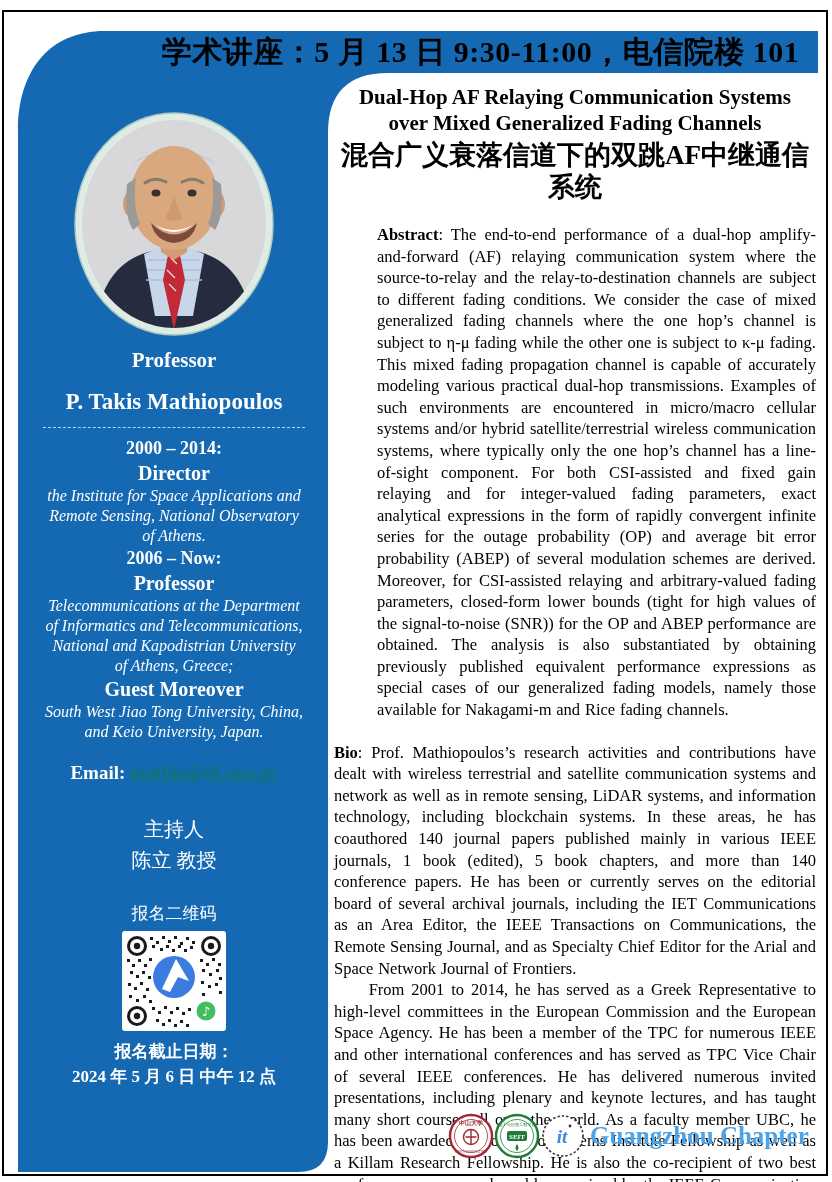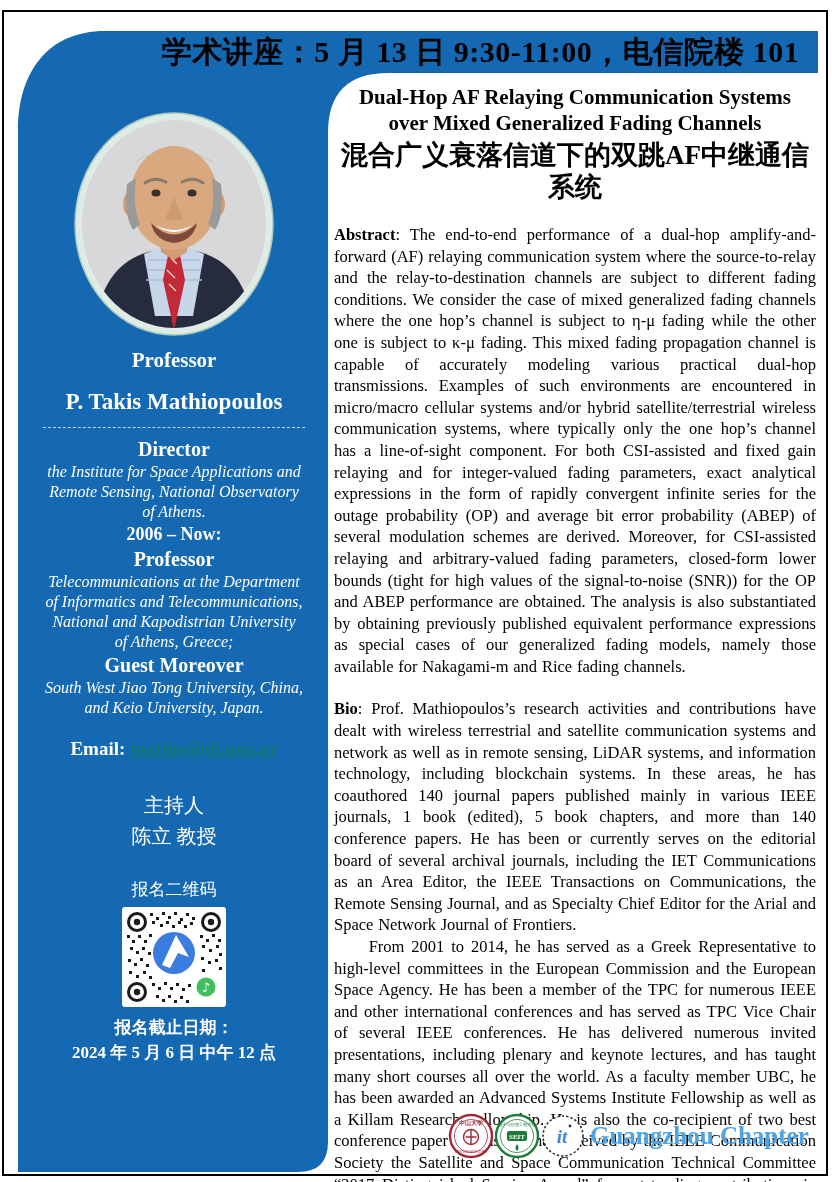--- a/index.html
+++ b/index.html
@@ -37,21 +37,21 @@
   .deadline{margin-top:8px;font-weight:bold;font-size:17px;line-height:25px;}
   .main{
     position:absolute;left:334px;top:84px;width:482px;color:#000;
   }
   .title-en{font-weight:bold;font-size:21px;text-align:center;line-height:26px;}
   .title-zh{font-weight:bold;font-size:27px;text-align:center;line-height:32px;margin-top:3px;}
   .para{
     text-align:justify;font-size:16.5px;line-height:21.6px;margin:0;
     word-spacing:.04em;
   }
-  .abstract{margin-top:21px;}
+  .abstract{margin-top:21px;margin-left:43px;}
   .bio{margin-top:21px;}
   .bio2{text-indent:2.1em;}
   .b{font-weight:bold;}
   .footer{
     position:absolute;left:448px;top:1108px;width:370px;height:56px;
     display:flex;align-items:center;gap:0;
   }
   .chapter{
     font-weight:bold;font-size:25px;color:#4da3e8;white-space:nowrap;margin-left:4px;
   }
@@ -103,20 +103,21 @@
       </g>
     </svg>
   </div>
 
   <div class="role">Professor</div>
   <div class="prof-name">P. Takis Mathiopoulos</div>
 
   <hr class="dash-divider">
 
   <div class="career">
+    <p class="c-period">2000 – 2014:</p>
     <p class="c-title">Director</p>
     <p class="c-detail">the Institute for Space Applications and Remote Sensing, National Observatory of Athens.</p>
     <p class="c-period">2006 – Now:</p>
     <p class="c-title">Professor</p>
     <p class="c-detail">Telecommunications at the Department of Informatics and Telecommunications, National and Kapodistrian University of Athens, Greece;</p>
     <p class="c-title">Guest Moreover</p>
     <p class="c-detail">South West Jiao Tong University, China, and Keio University, Japan.</p>
   </div>
 
   <div class="email-line"><span>Email: </span><a class="email-link" href="#">mathio@di.uoa.gr</a></div>

